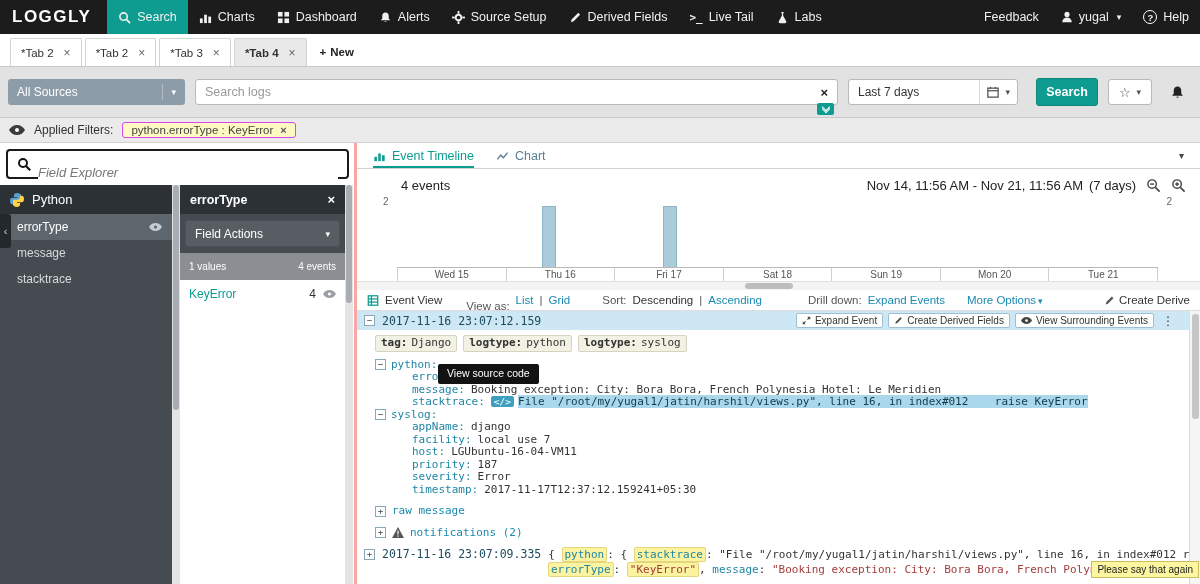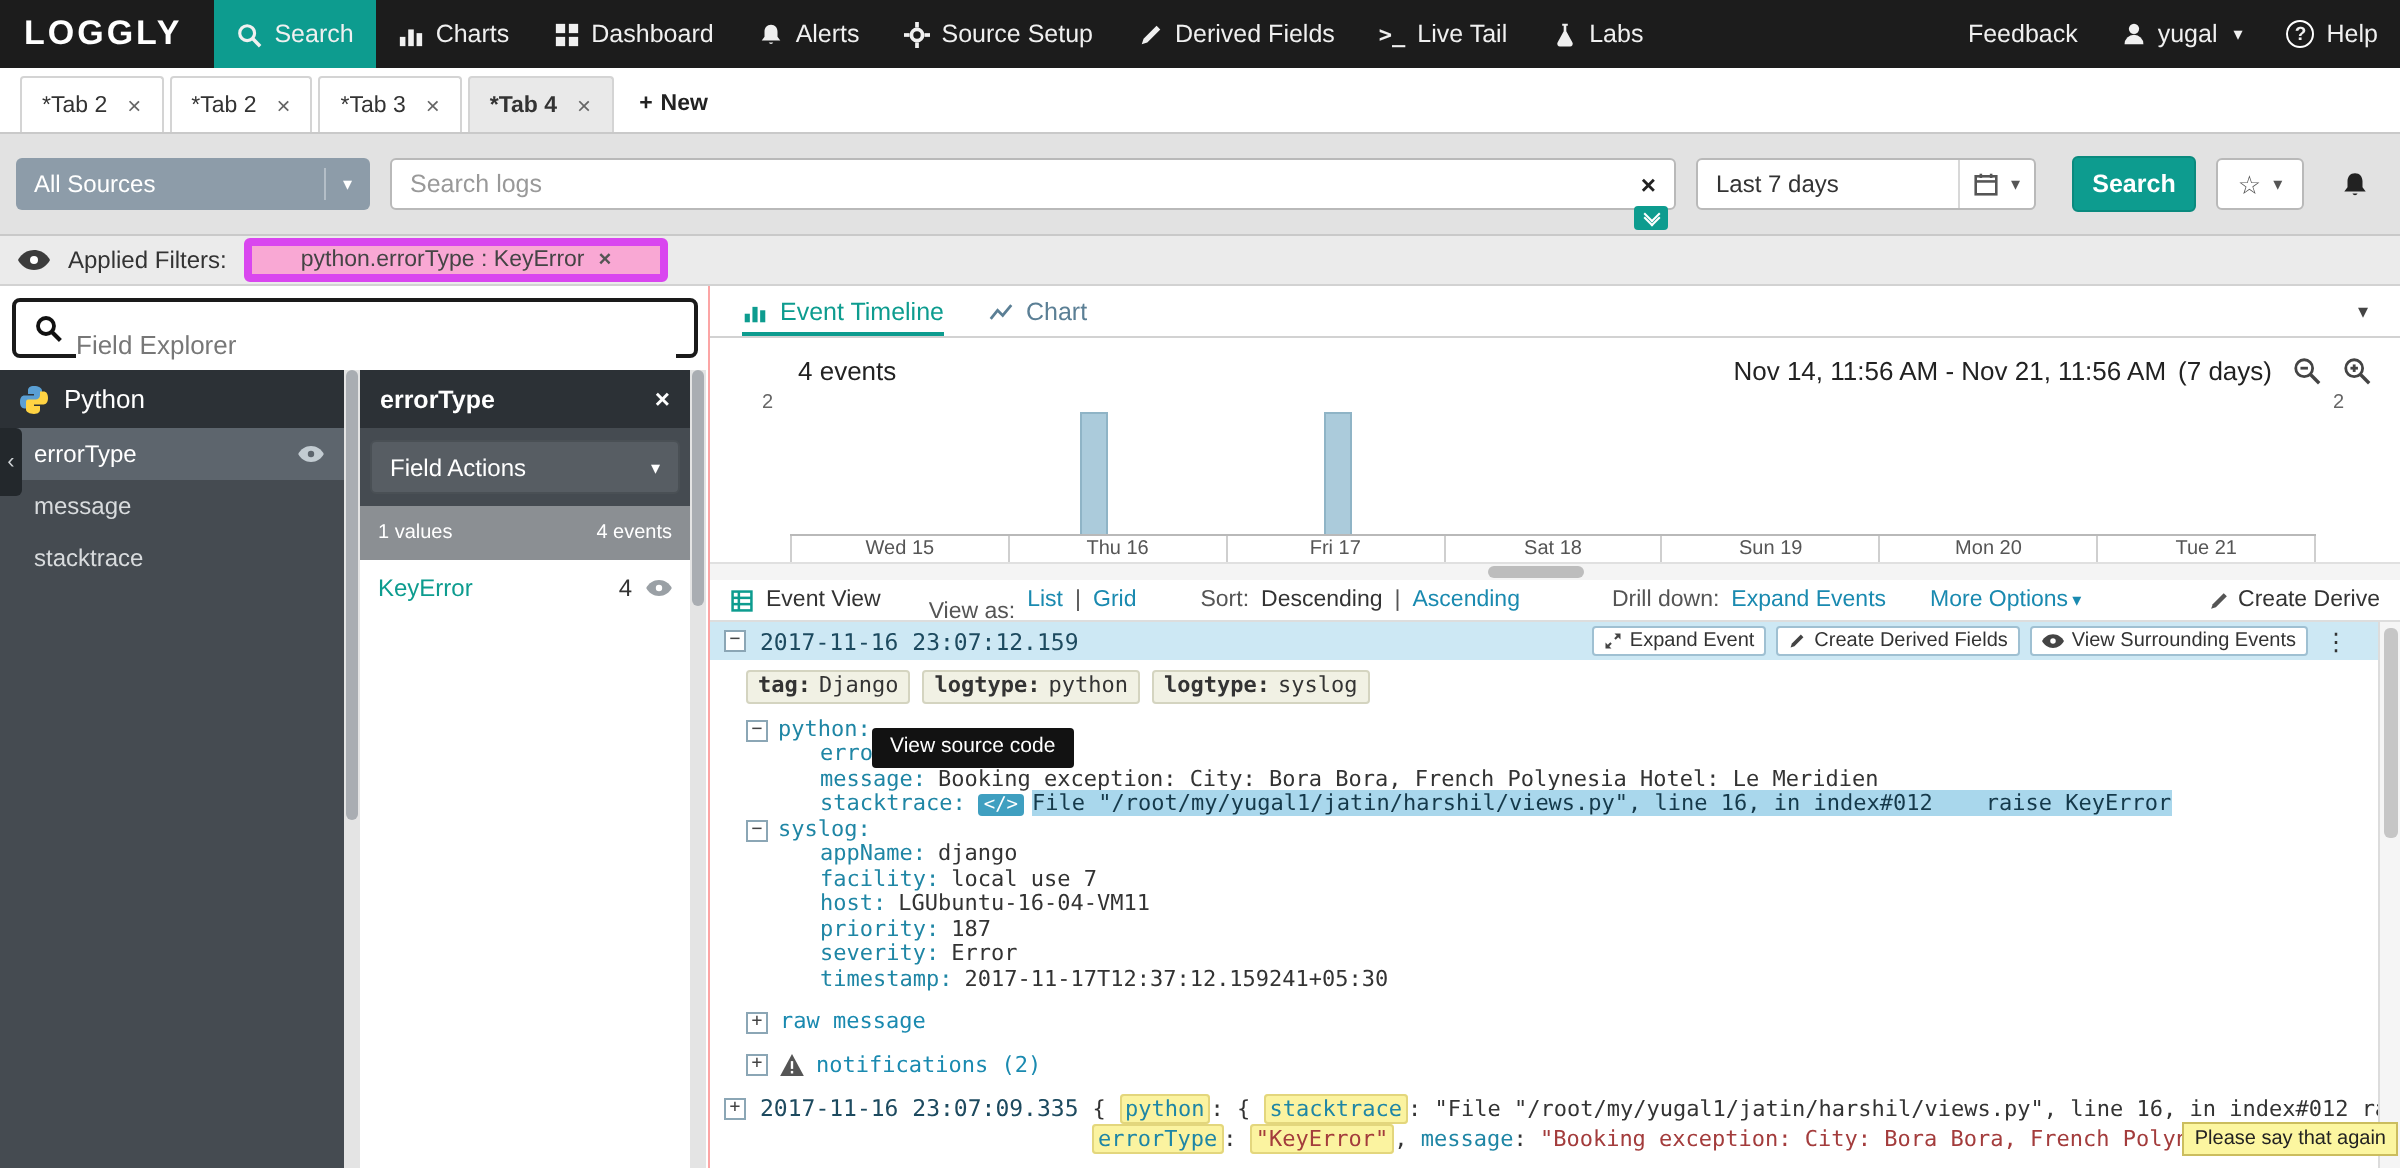--- a/index.html
+++ b/index.html
@@ -37,28 +37,28 @@
   .chev { width:6px; height:6px; border-right:1.5px solid #fff; border-bottom:1.5px solid #fff; transform:rotate(45deg); margin-top:-4px; }
   .chev:first-child { margin-top:-2px; }
   .daterange { flex:0 0 170px; height:26px; background:#fff; border:1px solid #b9b9b9; border-radius:3px; display:flex; align-items:center; padding:0 0 0 9px; font-size:12px; color:#333; cursor:pointer; }
   .date-cal { margin-left:auto; display:flex; align-items:center; gap:4px; padding:0 7px; border-left:1px solid #d8d8d8; height:100%; color:#555; }
   .search-btn { flex:0 0 62px; height:28px; margin-left:8px; background:#0d9c8f; border:1px solid #0a8a7e; color:#fff; border-radius:3px; font-size:12.5px; font-weight:bold; display:flex; align-items:center; justify-content:center; cursor:pointer; }
   .star-btn { flex:0 0 44px; height:26px; background:#fff; border:1px solid #b9b9b9; border-radius:3px; display:flex; align-items:center; justify-content:center; gap:4px; color:#555; font-size:13px; cursor:pointer; }
   .bell-btn { flex:0 0 30px; height:26px; display:flex; align-items:center; justify-content:center; color:#222; cursor:pointer; }
 
   
   .filterrow { height:25px; background:#ebebeb; border-bottom:1px solid #d2d2d2; display:flex; align-items:center; gap:9px; padding:0 9px; font-size:12px; color:#333; }
-  .filter-chip { display:flex; align-items:center; gap:7px; background:#f9a8d4; border:4px solid #d946ef; border-radius:3px; padding:1px 24px; font-size:11.5px; color:#444; }
+  .filter-chip { display:flex; align-items:center; gap:7px; background:#fef9c3; border:1px solid #d946ef; border-radius:3px; padding:1px 8px; font-size:11.5px; color:#444; }
   .chip-x { color:#555; font-weight:bold; font-size:11px; cursor:pointer; }
 
   
   .main { position:absolute; top:143px; left:0; right:0; bottom:0; }
   .sidebar { position:absolute; left:0; top:0; bottom:0; width:354px; background:#fff; }
   .fe-search { position:absolute; top:6px; left:6px; width:343px; height:30px; background:#fff; border:2px solid #1a1a1a; border-radius:4px; display:flex; align-items:center; gap:7px; padding:0 9px; }
-  .fe-input { border:none; outline:none; flex:1; font-size:13px; color:#3b82f6; font-family:"Liberation Sans",sans-serif;margin-top:16px; }
+  .fe-input { border:none; outline:none; flex:1; font-size:13px; font-style:italic; color:#3b82f6; font-family:"Liberation Sans",sans-serif;margin-top:16px; }
   .fe-input::placeholder { color:#777; }
 
   .panel-python { position:absolute; top:42px; left:0; width:172px; bottom:0; background:#454b51; }
   .panel-head { height:29px; background:#2c3136; color:#fff; display:flex; align-items:center; gap:8px; padding:0 10px; font-size:13px; }
   .field-item { height:26px; display:flex; align-items:center; padding:0 10px 0 17px; font-size:12px; color:#d8dbdd; cursor:pointer; }
   .field-item.selected { background:#5d656d; color:#fff; }
   .field-eye { margin-left:auto; color:#c3ccd2; }
   .collapse-tab { position:absolute; top:71px; left:0; width:11px; height:34px; background:#23282c; color:#cfd3d6; display:flex; align-items:center; justify-content:center; font-size:11px; z-index:3; border-radius:0 3px 3px 0; cursor:pointer; }
 
   .vstrip { position:absolute; top:42px; width:8px; bottom:0; background:#e4e4e4; }
@@ -72,21 +72,21 @@
   .field-actions { margin:6px 5px; height:27px; background:#575d63; border:1px solid #4a5055; border-radius:3px; color:#fff; font-size:12px; display:flex; align-items:center; padding:0 9px; cursor:pointer; }
   .fa-caret { margin-left:auto; font-size:9px; }
   .values-head { height:27px; background:#8b8f93; color:#fff; font-size:10px; display:flex; align-items:center; justify-content:space-between; padding:0 9px; }
   .value-list { flex:1; background:#fff; }
   .value-row { height:27px; display:flex; align-items:center; padding:0 9px; font-size:12px; cursor:pointer; }
   .value-name { color:#0d9c8f; }
   .value-count { margin-left:auto; color:#333; padding-right:7px; }
   .value-eye { color:#9aa0a5; }
 
   
-  .content { position:absolute; left:354px; top:0; right:0; bottom:0; background:#fff; border-left:1px solid #fca5a5; display:flex; flex-direction:column; overflow:hidden; }
+  .content { position:absolute; left:354px; top:0; right:0; bottom:0; background:#fff; border-left:3px solid #fca5a5; display:flex; flex-direction:column; overflow:hidden; }
   .tl-header { flex:0 0 26px; border-bottom:1px solid #d2d2d2; display:flex; align-items:center; gap:22px; padding:0 16px; }
   .tl-tab { display:flex; align-items:center; gap:6px; font-size:12.5px; color:#5b7f95; cursor:pointer; height:100%; }
   .tl-tab.active { color:#0d9c8f; box-shadow:inset 0 -2px 0 #0d9c8f; }
   .tl-caret { margin-left:auto; color:#444; font-size:10px; cursor:pointer; }
 
   .tl-zone { flex:0 0 121px; position:relative; }
   .tl-meta { display:flex; align-items:center; padding:9px 14px 0 44px; }
   .ev-count { font-size:13px; color:#222; }
   .tl-range { margin-left:auto; display:flex; align-items:center; gap:10px; font-size:13px; color:#222; }
   .days-label { margin-left:-4px; }

